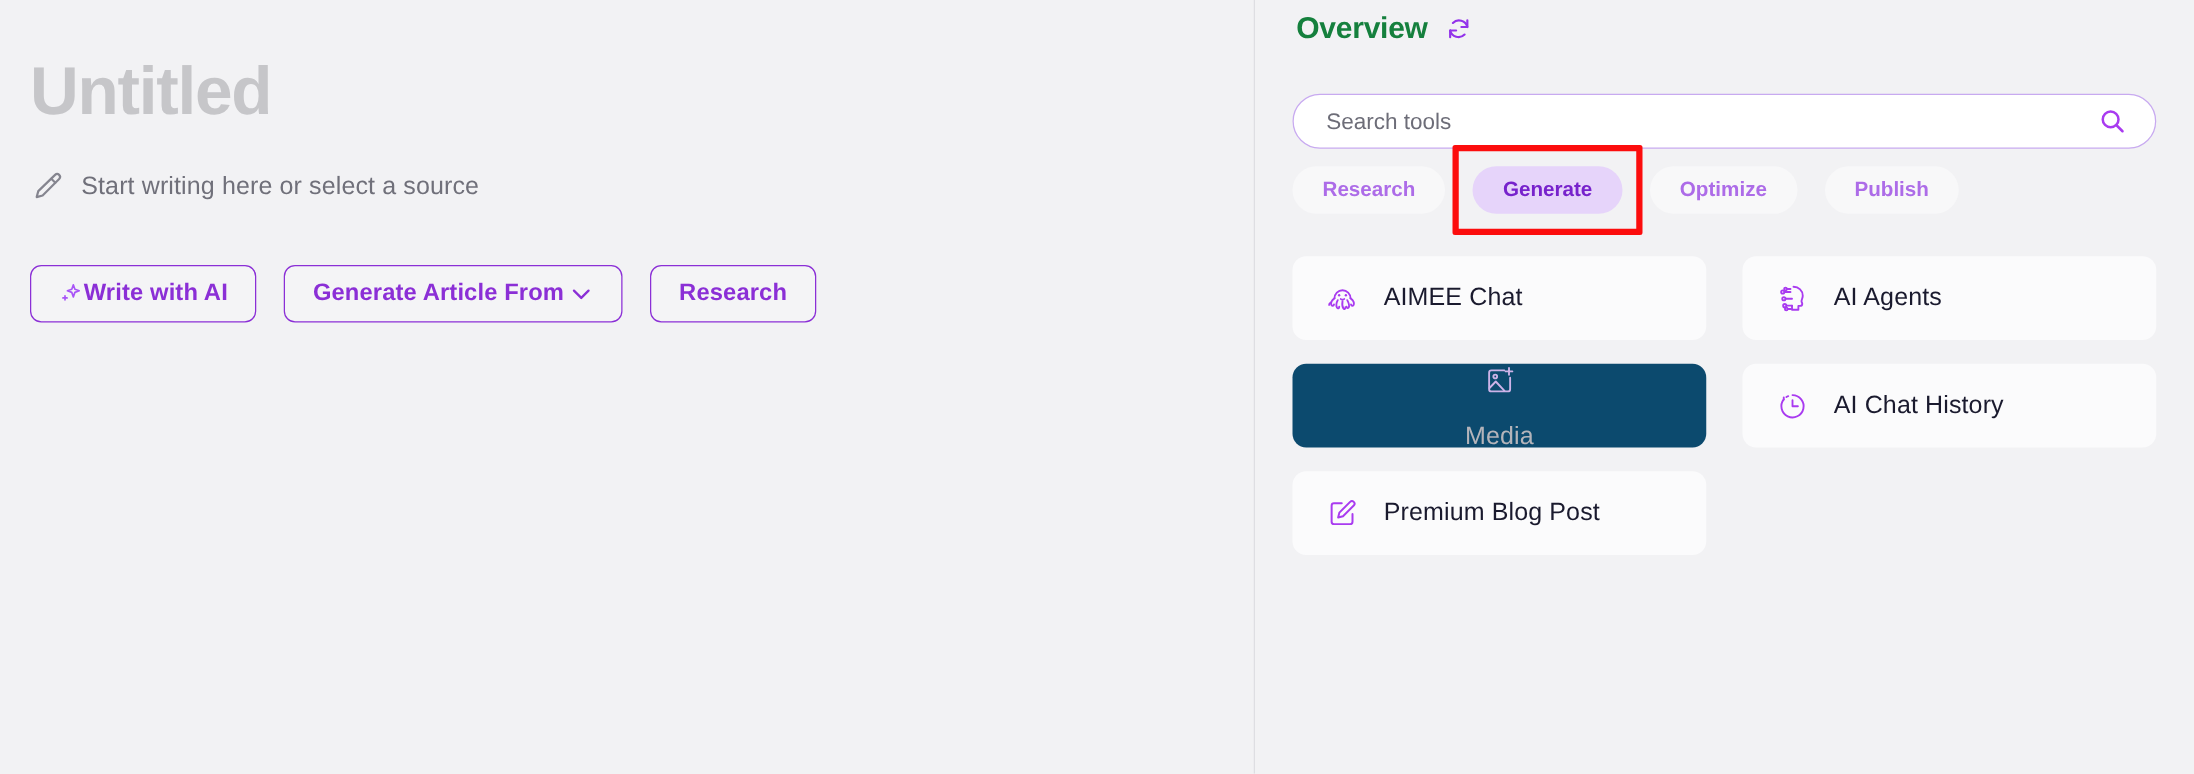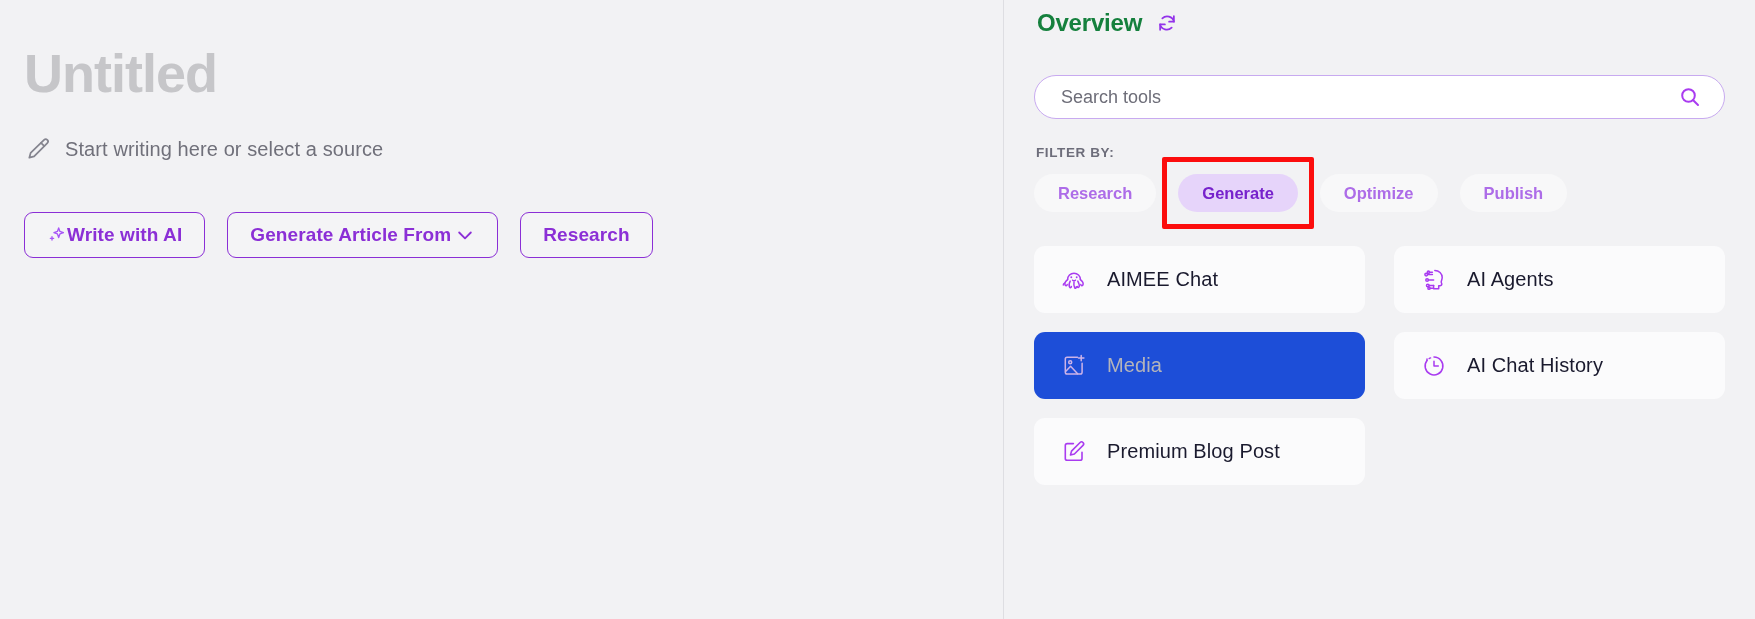--- a/index.html
+++ b/index.html
@@ -183,22 +183,23 @@
     height: 67px;
     background: #fbfbfc;
     border-radius: 11px;
     display: flex;
     align-items: center;
     gap: 19px;
     padding: 0 26px;
     cursor: pointer;
   }
   .tool-card.disabled {
-    background: #1d4ed8;
+    background: #0c4a6e;
     cursor: default;
+    flex-direction: column;
   }
   .tool-card .tool-icon { width: 28px; height: 28px; display: block; flex: 0 0 28px; }
   .tool-card .tool-label {
     font-size: 20px;
     color: #1a1a2e;
     letter-spacing: 0.1px;
   }
   .tool-card.disabled .tool-label { color: #b4b4ba; }
 </style>
 </head>
@@ -265,21 +266,20 @@
     <div class="search-wrap">
       <input class="search-input" type="text" placeholder="Search tools" style="">
       <span class="search-icon">
         <svg viewBox="0 0 24 24" width="24" height="24" fill="none" stroke="#a93bf0" stroke-width="2" stroke-linecap="round">
           <circle cx="10.5" cy="10.5" r="6.3"></circle>
           <path d="M15.2 15.2L20 20"></path>
         </svg>
       </span>
     </div>
 
-    <div class="filter-label">FILTER BY:</div>
 
     <div class="chip-row">
       <button class="chip">Research</button>
       <span class="chip-highlight-wrap">
         <button class="chip active">Generate</button>
       </span>
       <button class="chip">Optimize</button>
       <button class="chip">Publish</button>
     </div>
 

